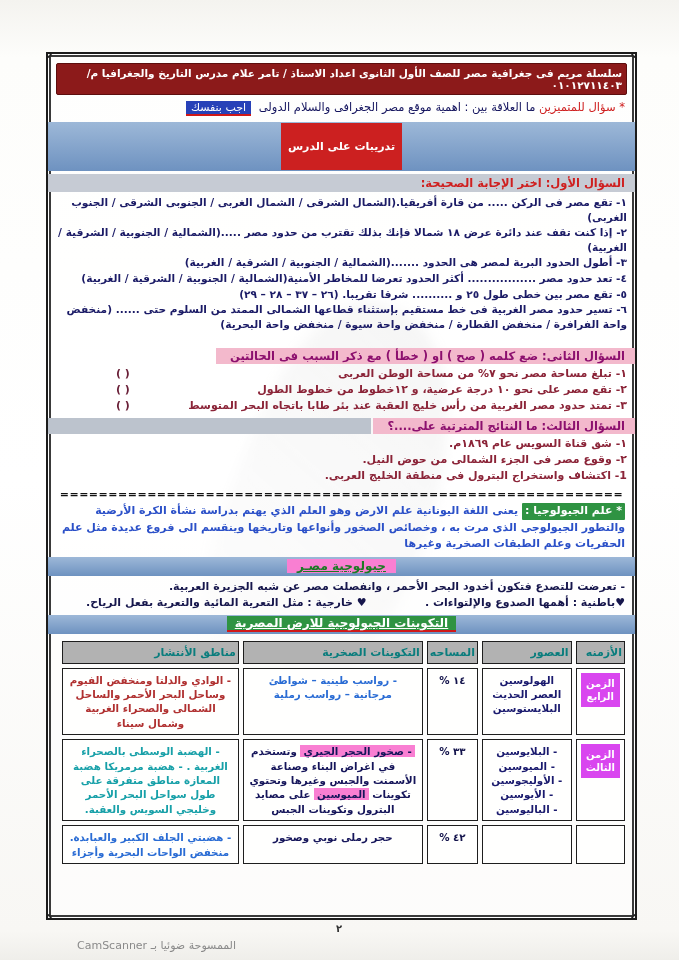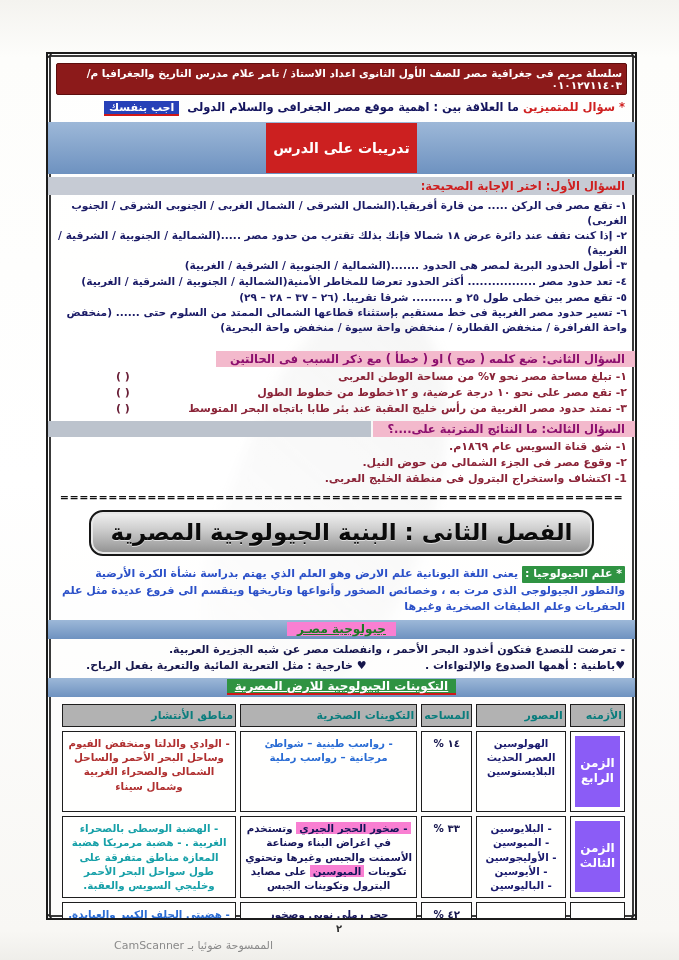--- a/index.html
+++ b/index.html
@@ -32,32 +32,32 @@
   .corner { position:absolute; width:10px; height:10px; border:2px solid #222; border-radius:50%; background:#fdfdfb; }
   .corner.tl { top:-6px; right:-6px; } .corner.tr { top:-6px; left:-6px; }
   .corner.bl { bottom:-6px; right:-6px; } .corner.br { bottom:-6px; left:-6px; }
 
   .banner {
     background:#8c1a1a; border:1.5px solid #5d0e0e; color:#fff;
     font-size:10.5px; font-weight:bold; 
     padding:3px 4px; border-radius:2px; margin-bottom:5px;
     letter-spacing:0.2px;
   }
-  .challenge { font-size:11.5px; font-weight:bold; color:#14145e; margin:2px 2px 6px 0; }
+  .challenge { font-size:11.5px; font-weight:normal; color:#14145e; margin:2px 2px 6px 0; }
   .challenge .lbl { color:#cf2020; }
   .badge {
     background:#2741b8; color:#fff; padding:0 5px; margin-right:4px;
     border-bottom:2.5px solid #d01818; display:inline-block; font-size:11px;
   }
   .blueband {
     background:linear-gradient(180deg,#9db8d8,#6e92c0);
     min-height:19px; display:flex; align-items:center; justify-content:center;
     margin:3px -8px 3px -8px; padding:1px 0;
   }
-  .redchip { background:#cc2020; color:#fff; font-weight:bold; font-size:14px; padding:17px 7px; }
+  .redchip { background:#cc2020; color:#fff; font-weight:bold; font-size:11px; padding:17px 7px; }
   .grayband {
     background:#c6cbd4; color:#cf1f1f; font-weight:bold; font-size:11.5px;
     margin:0 -8px 3px -8px; padding:2px 10px;
   }
   .q1items { font-size:10.6px; font-weight:bold; color:#1b1b66; line-height:1.38; margin-bottom:3px; }
   .q1items div { margin-bottom:1px; }
 
   .q2row { display:flex; margin:17px -8px 2px -8px; }
   .pinkchip { background:#f3b9cc; color:#8c0f6e; font-weight:bold; font-size:11.5px; padding:1px 10px 1px 14px; }
   .q2items { font-size:11px; font-weight:bold; color:#8b2438; line-height:1.45; padding-left:60px; }
@@ -98,38 +98,38 @@
   table.geo th {
     background:#b2b2b2; color:#0a7d7d; border:1.6px solid #1e1e1e;
     font-size:11px; font-weight:bold; padding:4px 2px;
   }
   table.geo td {
     border:1.6px solid #1e1e1e; background:#fffffe; vertical-align:top;
     font-size:10.3px; font-weight:bold; padding:4px 4px; line-height:1.4;
   }
   td.era { text-align:center; vertical-align:middle; }
   .erabox {
-    display:inline-block; background:#8b5cf6; color:#fff;
-    font-size:12px; line-height:1.3; padding:20px 5px; white-space:pre-line; text-align:center;
+    display:inline-block; background:#d946ef; color:#fff;
+    font-size:10px; line-height:1.3; padding:4px 5px; white-space:pre-line; text-align:center;
   }
   td.epochs { color:#1a1a6e; text-align:center; white-space:pre-line; vertical-align:middle; }
   td.areav { color:#14144c; text-align:center; white-space:nowrap; }
   td.form-blue { color:#2a6cd4; text-align:center; }
   td.form-navy { color:#15155a; text-align:center; }
   td.reg-red { color:#b03030; text-align:center; }
   td.reg-teal { color:#17a0a8; text-align:center; }
   td.reg-blue { color:#2a6cd4; text-align:center; }
   .hlpink { background:#f97fd2; color:#15155a; padding:0 3px; }
 
   .pagenum {
     position:absolute; bottom:26px; left:336px; font-size:10px; color:#333; font-weight:bold;
   }
   .footer {
     position:absolute; bottom:8px; right:42px; left:0; text-align:left;
-    padding-left:114px; font-size:11px; color:#8a8a8a; direction:rtl;
+    padding-left:77px; font-size:11px; color:#8a8a8a; direction:rtl;
   }
   .footer span { direction:rtl; unicode-bidi:plaintext; }
 </style>
 </head>
 <body>
 
 <div class="page">
   <div class="watermark"></div>
 
   <div class="frame">
@@ -186,23 +186,20 @@
     </div>
 
     <div class="q3items">
       <div>١- شق قناة السويس عام ١٨٦٩م.</div>
       <div>٢- وقوع مصر فى الجزء الشمالى من حوض النيل.</div>
       <div>1- اكتشاف واستخراج البترول فى منطقة الخليج العربى.</div>
     </div>
 
     <div class="dashes">==========================================================</div>
 
-    <div class="chapterwrap">
-      <div class="chaptertitle">الفصل الثانى : البنية الجيولوجية المصرية</div>
-    </div>
 
     <div class="geopara">
       <span class="greenchip">* علم الجيولوجيا :</span>
       <span>يعنى اللغة اليونانية علم الارض وهو العلم الذي يهتم بدراسة نشأة الكرة الأرضية والتطور الجيولوجى الذى مرت به ، وخصائص الصخور وأنواعها وتاريخها وينقسم الى فروع عديدة مثل علم الحفريات وعلم الطبقات الصخرية وغيرها</span>
     </div>
 
     <div class="blueband">
       <span class="pinkhl">جيولوجية مصـر</span>
     </div>
 

